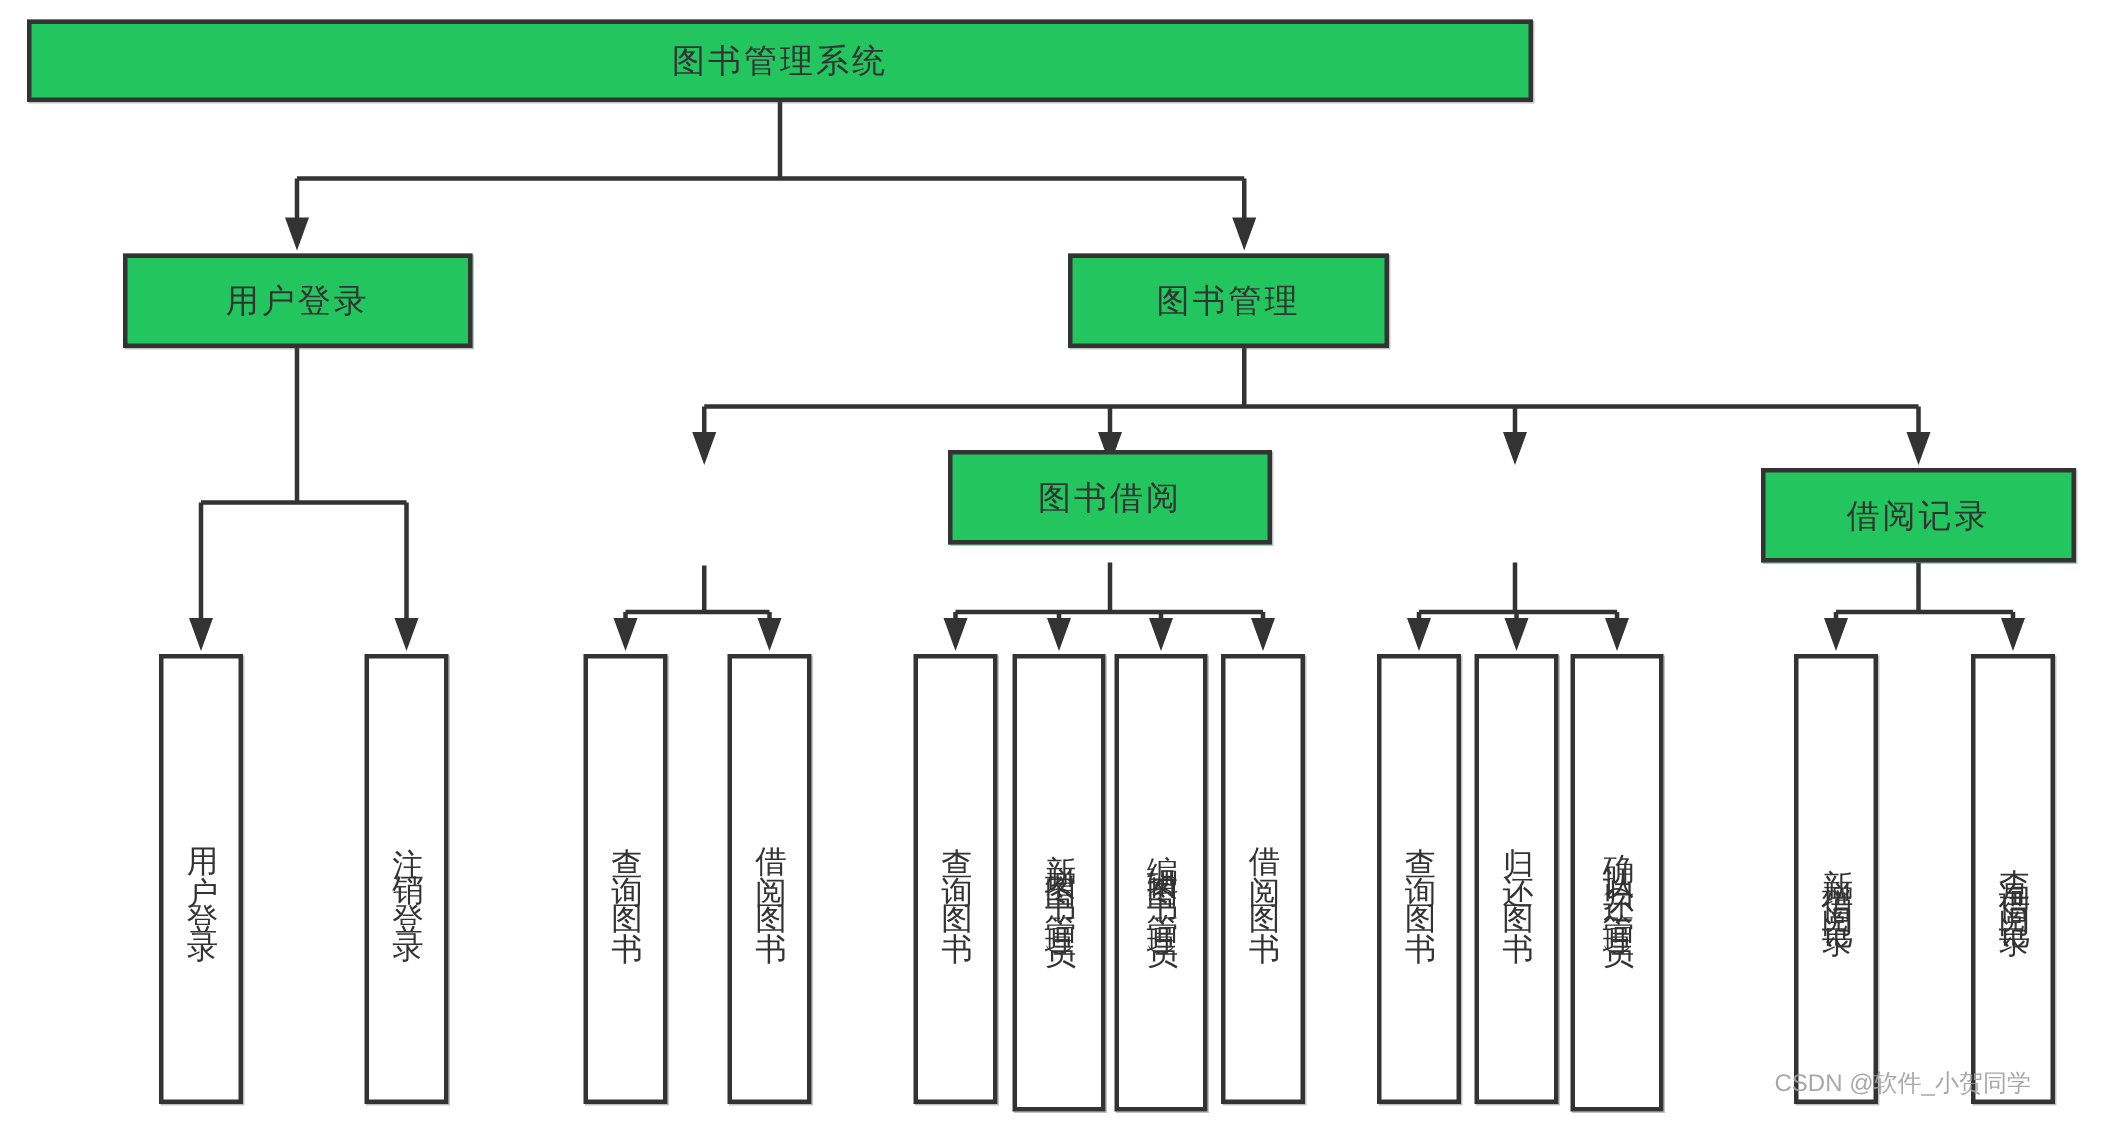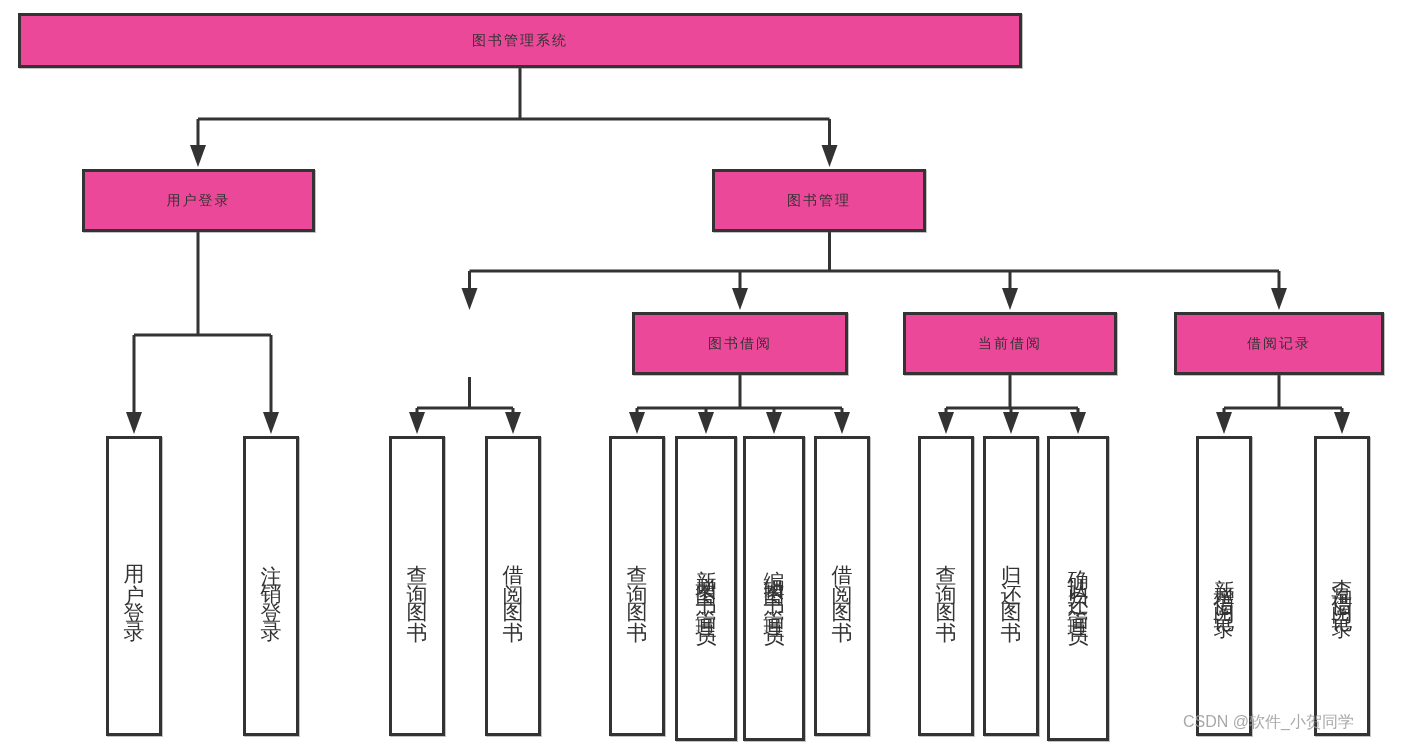--- a/index.html
+++ b/index.html
@@ -13,27 +13,27 @@
   }
   .wires {
     position: absolute;
     left: 0; top: 0;
     width: 1405px; height: 747px;
     z-index: 1;
   }
   .node {
     position: absolute;
     box-sizing: border-box;
-    background: #ec4899;
+    background: #22c55e;
     border: 3px solid #333333;
     box-shadow: 1px 1px 0 rgba(80,80,80,0.35);
     display: flex;
     align-items: center;
     justify-content: center;
-    font-size: 14px;
+    font-size: 22px;
     color: #333333;
     letter-spacing: 2px;
     z-index: 2;
     white-space: nowrap;
   }
   .leaf {
     position: absolute;
     box-sizing: border-box;
     background: #ffffff;
     border: 3px solid #333333;
@@ -103,22 +103,21 @@
       <polygon points="1216,412 1232,412 1224,434"></polygon>
       <polygon points="1334,412 1350,412 1342,434"></polygon>
     </g>
   </svg>
 
   <div class="node" style="left:18px; top:13px; width:1004px; height:55px">图书管理系统</div>
 
   <div class="node" style="left:82px; top:169px; width:233px; height:63px">用户登录</div>
   <div class="node" style="left:712px; top:169px; width:214px; height:63px">图书管理</div>
 
-  <div class="node" style="left:632px; top:312px; width:216px; height:63px">图书借阅</div>
-  <div class="node" style="left:903px; top:312px; width:214px; height:63px">当前借阅</div>
+  <div class="node" style="left:632px; top:300px; width:216px; height:63px">图书借阅</div>
   <div class="node" style="left:1174px; top:312px; width:210px; height:63px">借阅记录</div>
 
   <div class="leaf" style="left:106px; top:436px; width:56px; height:300px">用户登录</div>
   <div class="leaf" style="left:243px; top:436px; width:56px; height:300px">注销登录</div>
 
   <div class="leaf" style="left:389px; top:436px; width:56px; height:300px">查询图书</div>
   <div class="leaf" style="left:485px; top:436px; width:56px; height:300px">借阅图书</div>
 
   <div class="leaf" style="left:609px; top:436px; width:56px; height:300px">查询图书</div>
   <div class="leaf long" style="left:675px; top:436px; width:62px; height:305px">新增图书（管理员）</div>

